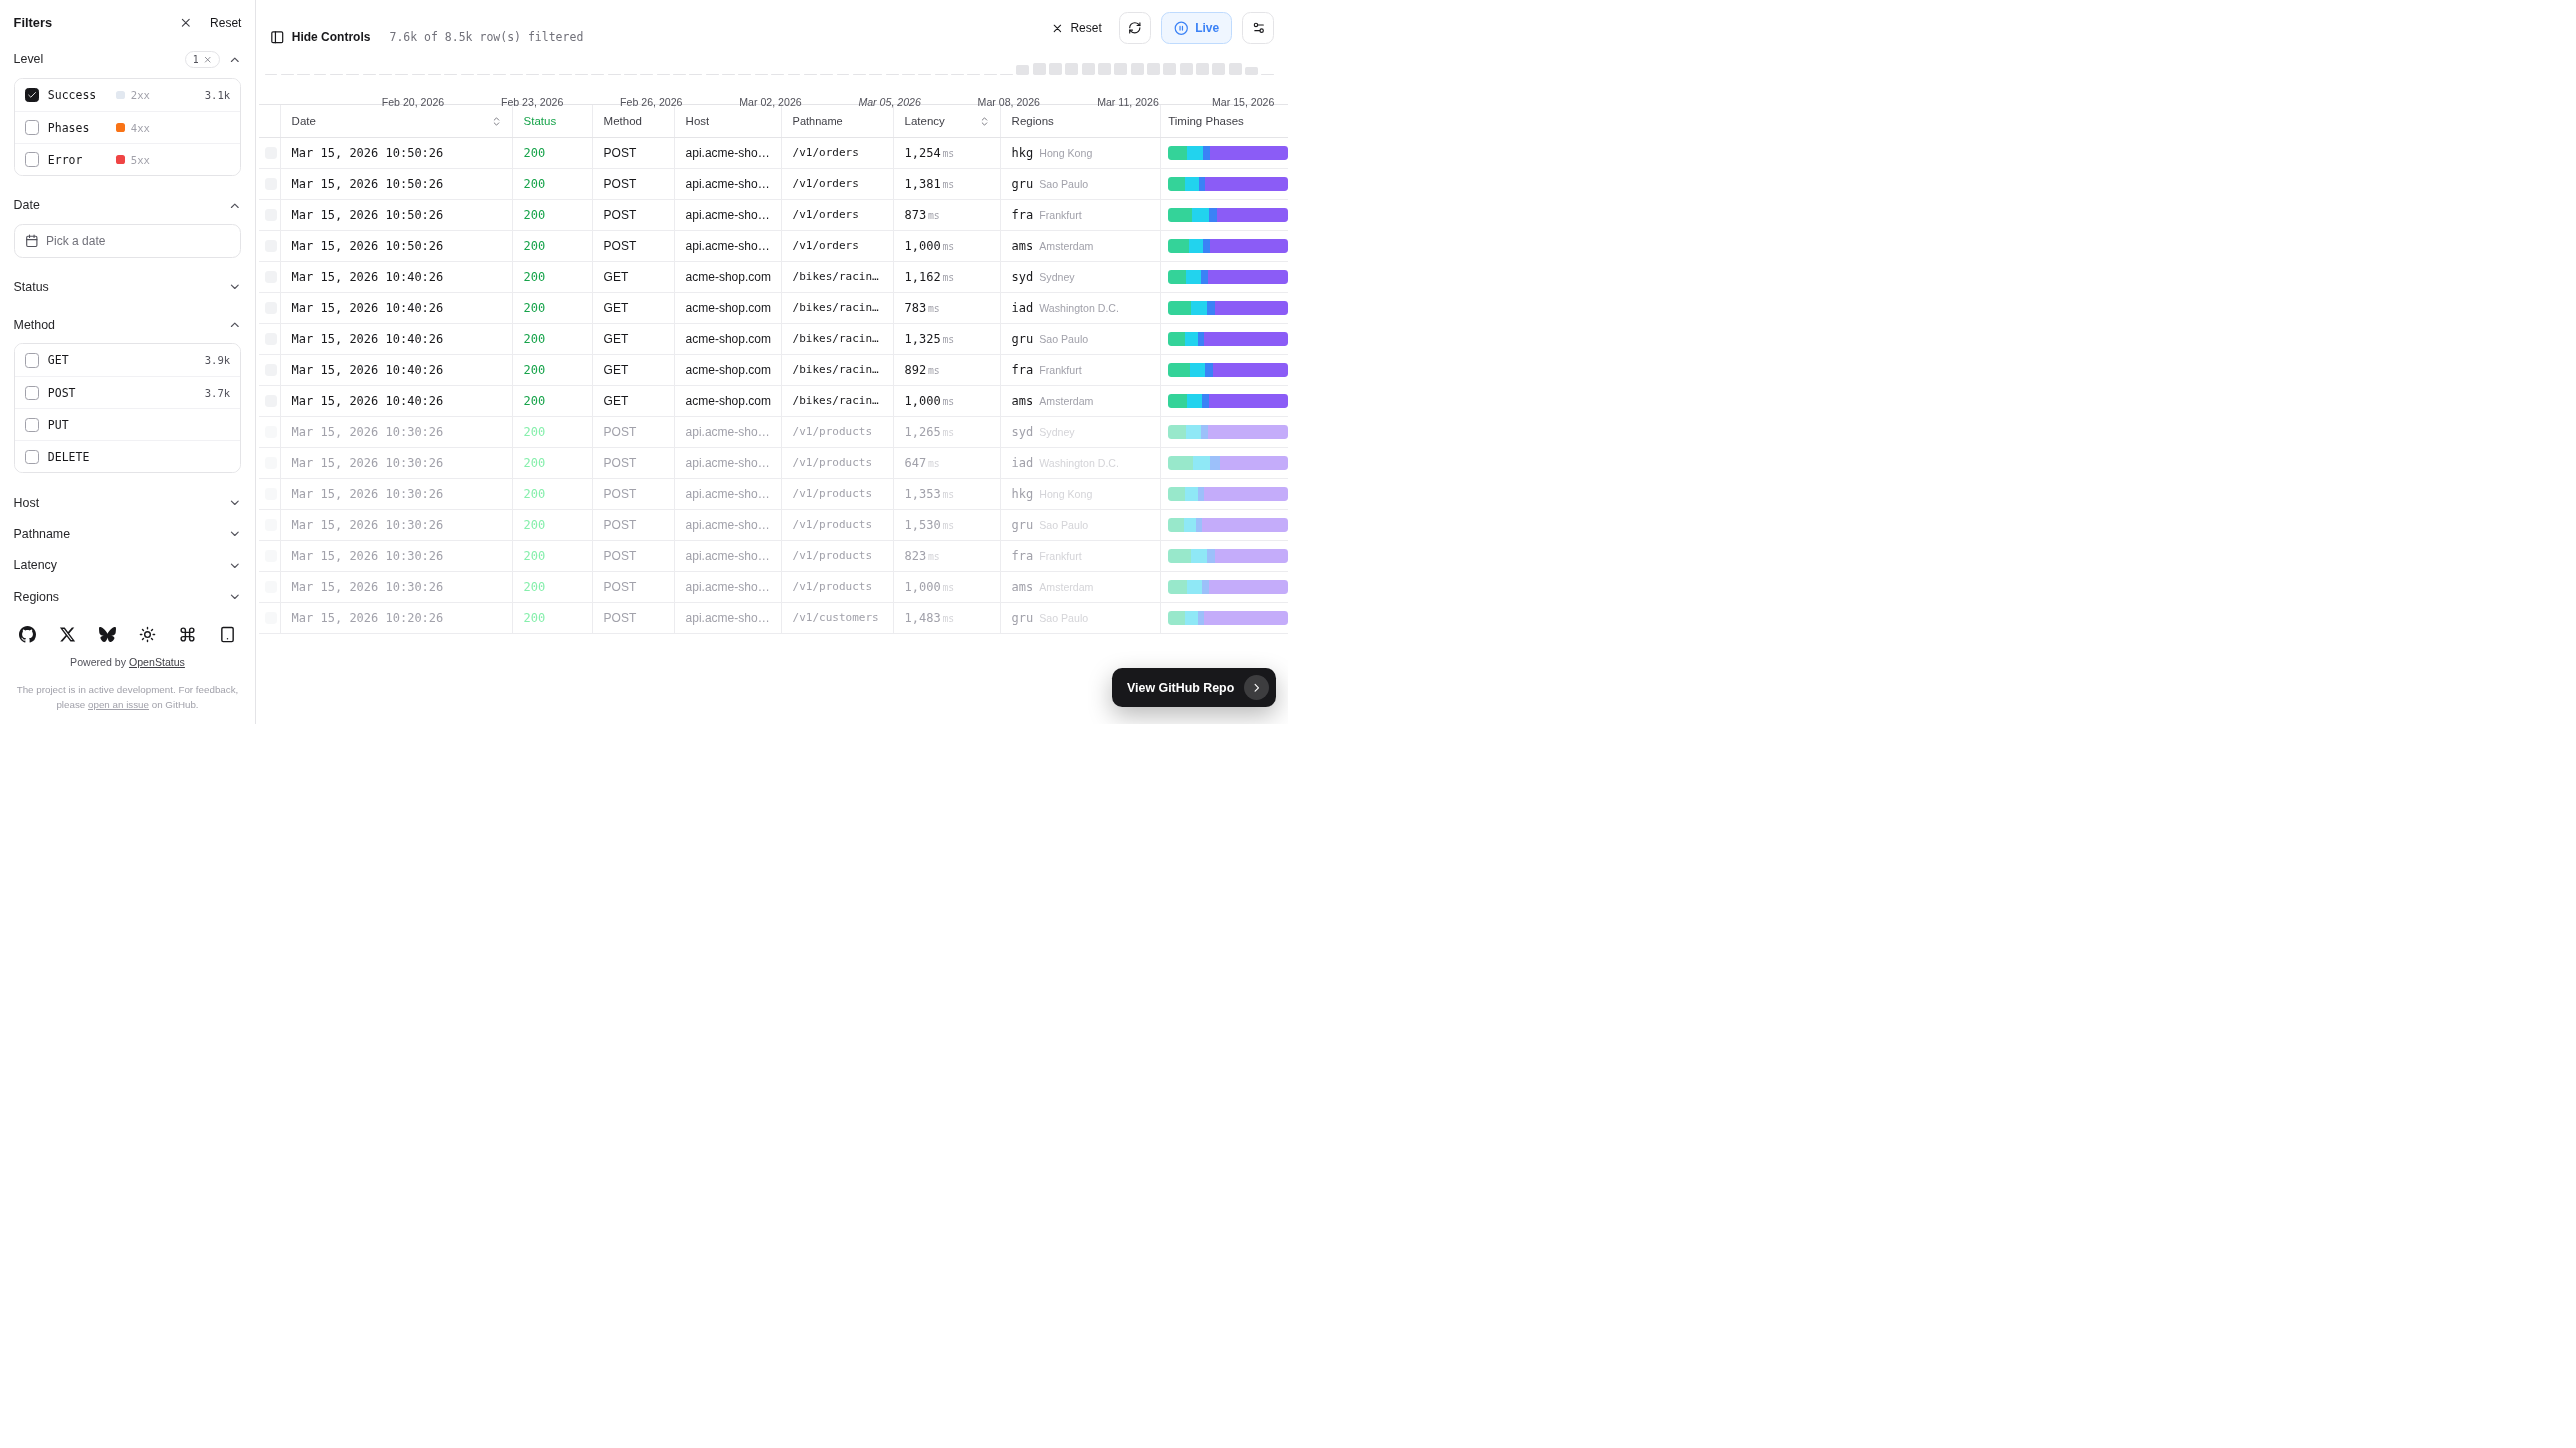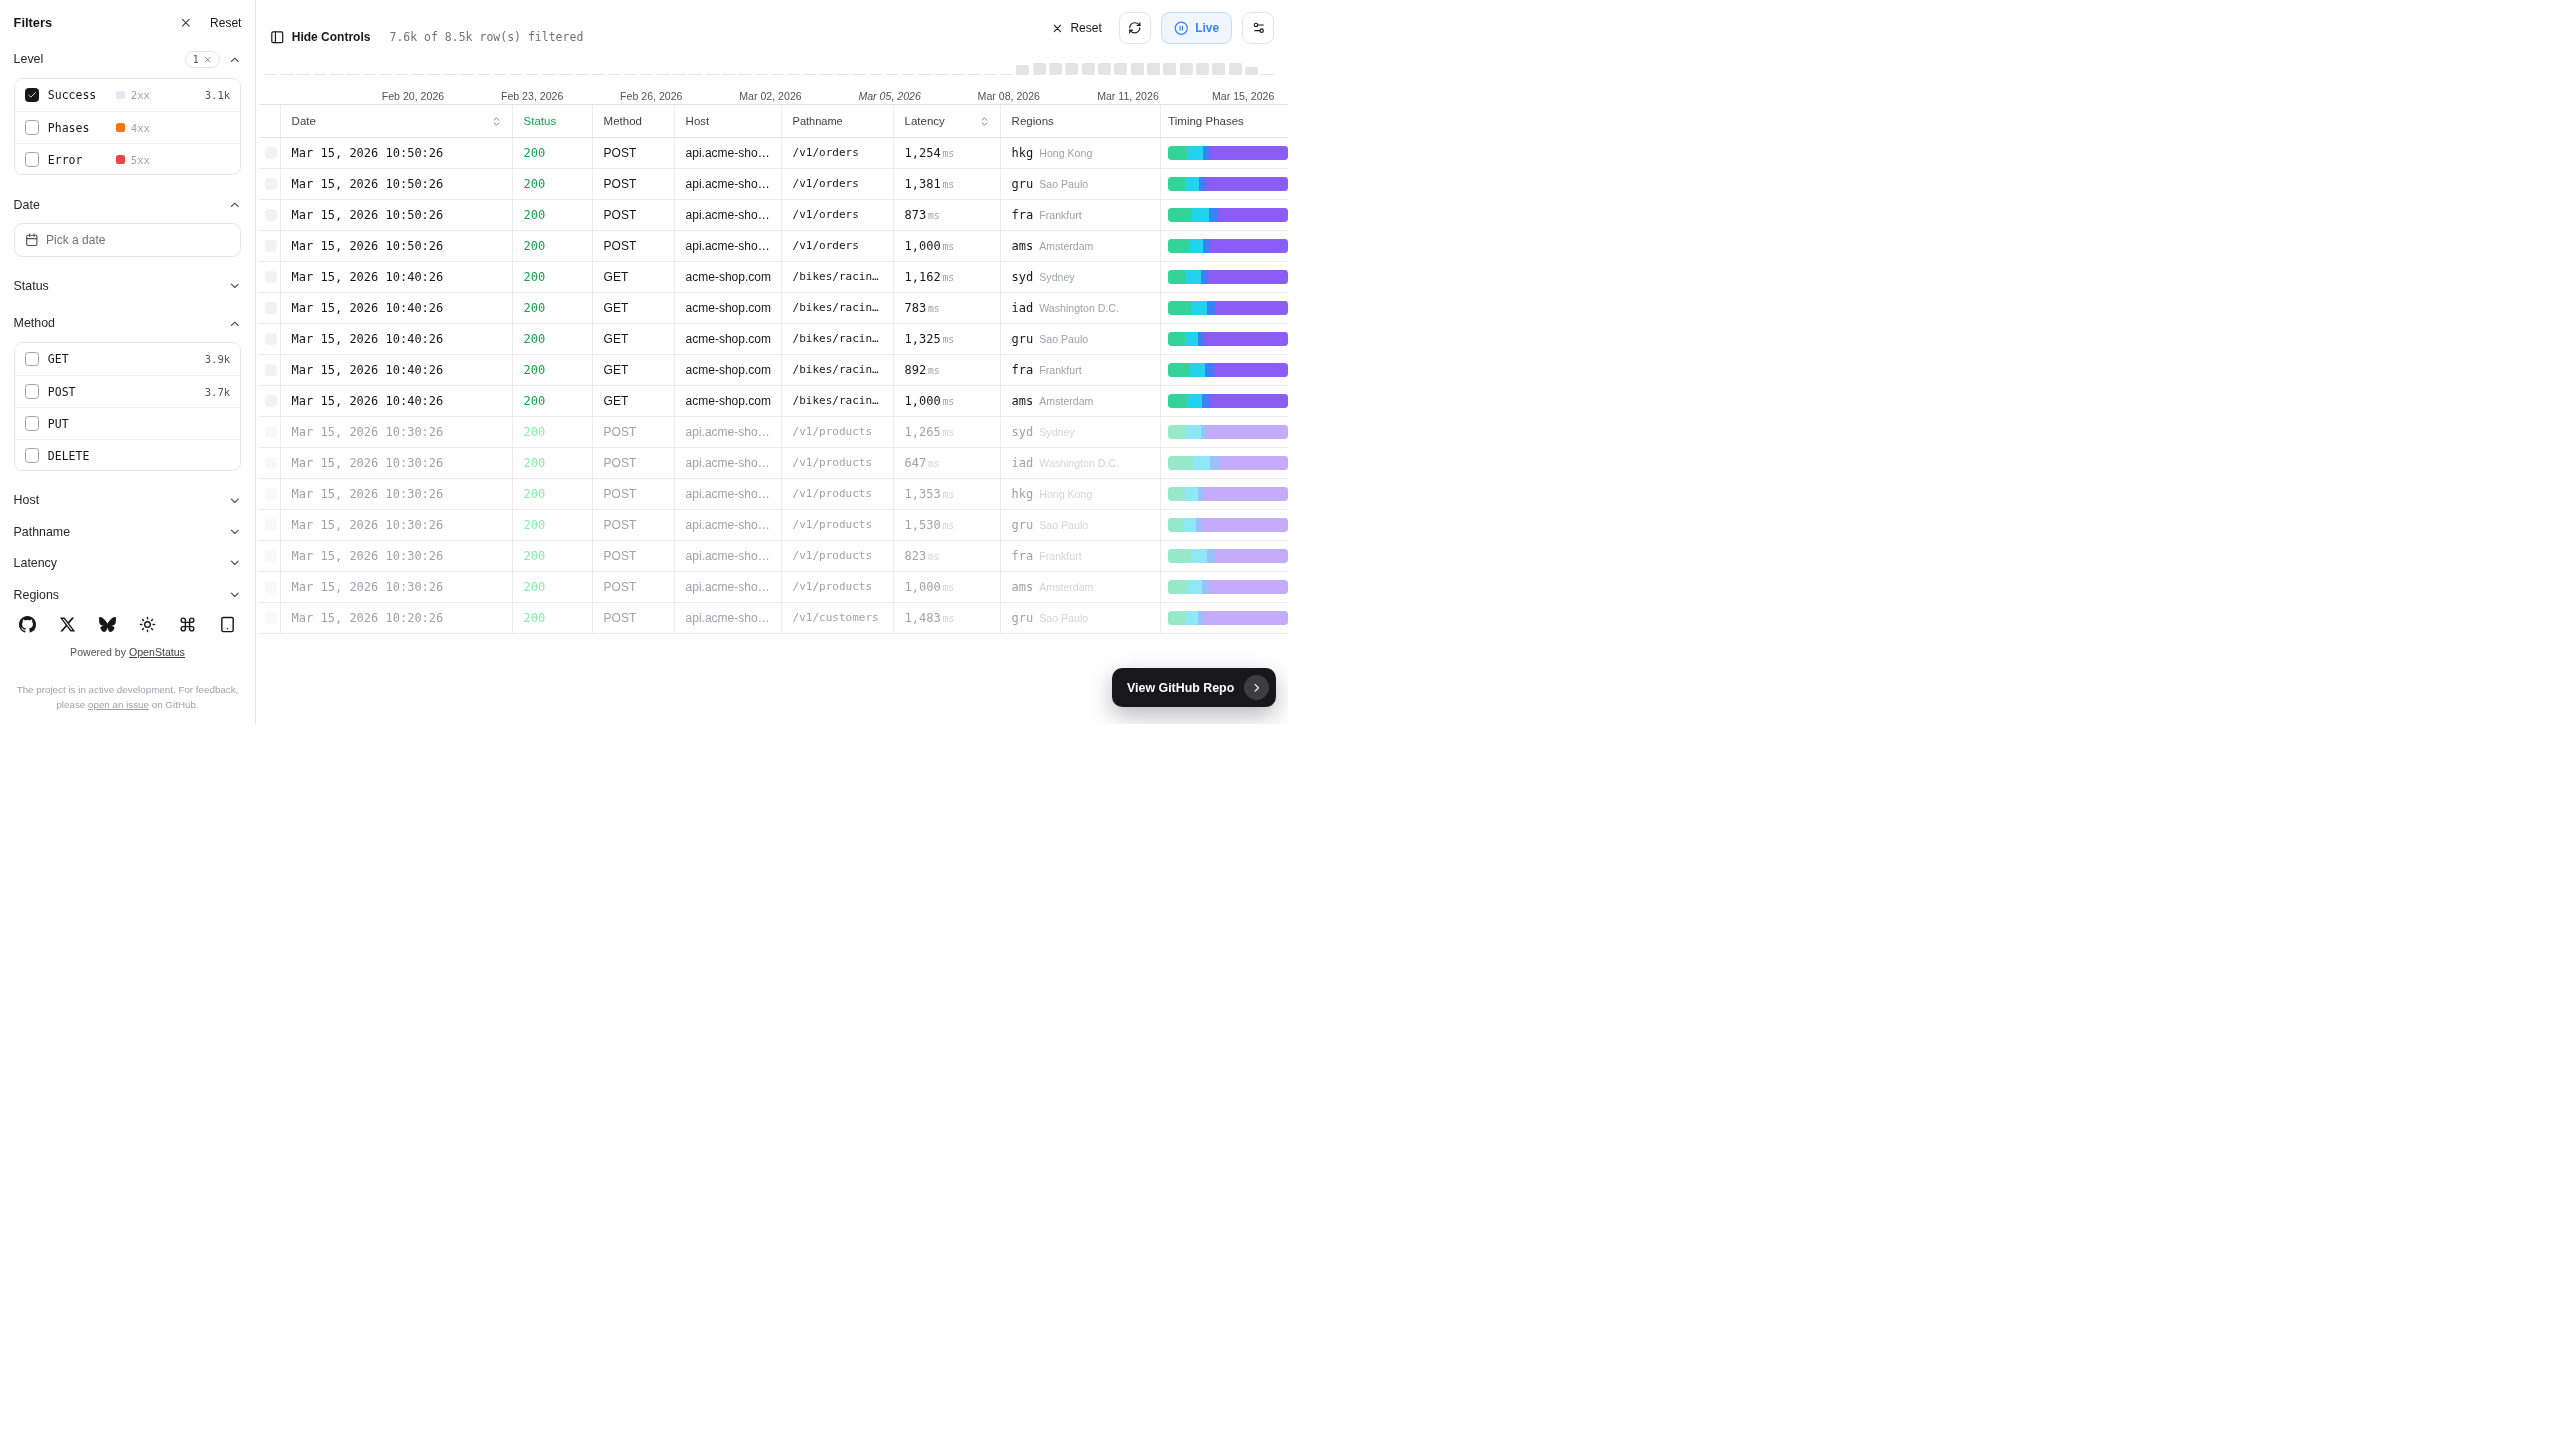--- a/index.html
+++ b/index.html
@@ -34,21 +34,21 @@
   .f-code-group{display:flex;align-items:center;gap:6px}
   .swatch{width:8.5px;height:8.5px;border-radius:2.6px;flex:none}
   .f-code{font-size:10.6px;color:#a1a1aa}
   .f-count{margin-left:auto;font-size:10.6px;color:#52525b}
   .date-input{display:flex;align-items:center;gap:7.7px;height:34px;border:0.9px solid #e4e4e7;border-radius:8.5px;
     padding:0 10.2px;color:#71717a;font-size:12px;margin-bottom:19px;cursor:pointer;background:#fff}
   .status-sec{margin-bottom:17px}
   .sb-footer{margin-top:auto;display:flex;flex-direction:column}
   .ficons{display:flex;align-items:center;justify-content:space-between;padding:0 5.1px;margin-bottom:12.8px}
   .ficon{background:none;border:none;color:#18181b;display:flex;align-items:center;justify-content:center;padding:0}
-  .powered{text-align:center;font-size:10.6px;color:#52525b;margin-bottom:24px}
+  .powered{text-align:center;font-size:10.6px;color:#52525b;margin-bottom:14px}
   .powered .brand{color:#3f3f46;text-decoration:underline;cursor:pointer}
   .sb-note{text-align:center;font-size:9.8px;color:#a1a1aa;line-height:1.55}
   .sb-note .note-link{text-decoration:underline;cursor:pointer;color:#a1a1aa}
 
   
   .main{flex:1;display:flex;flex-direction:column;min-width:0;position:relative}
   .searchbar{margin:12px 13.6px 0;height:39px;border:0.9px solid #e4e4e7;border-radius:8.5px;
     display:flex;align-items:center;padding:0 10.2px;gap:8.5px;background:#fff}
   .search-ico{color:#71717a;display:flex}
   .search-input{flex:1;border:none;outline:none;font-size:12.4px;color:#18181b;background:transparent;font-family:inherit}
@@ -62,21 +62,21 @@
   .sq-btn{width:32px;height:32px;border:0.9px solid #e4e4e7;border-radius:8.5px;background:#fff;
     display:flex;align-items:center;justify-content:center;color:#18181b}
   .live-btn{height:32px;display:flex;align-items:center;gap:6.8px;padding:0 12px;border:0.9px solid #bfdbfe;
     background:#eff6ff;border-radius:8.5px;color:#3b82f6;font-size:12px;font-weight:700}
 
   
   .hist{margin:12px 13.6px 0 8.5px}
   .hist-bars{display:flex;align-items:flex-end;gap:3.4px;height:19px}
   .hbar{flex:1;background:#e4e4e7;border-radius:1.7px;min-height:1.7px}
   .hist-labels{position:relative;height:15.3px;margin-top:5.1px;font-size:10.6px;color:#52525b}
-  .hist-labels span{position:absolute;top:10px;white-space:nowrap}
+  .hist-labels span{position:absolute;top:16px;white-space:nowrap}
 
   
   .table{margin:8.5px 0 0 3.4px}
   .thead-row,.trow{display:grid;grid-template-columns:22px 232px 80px 82px 107px 112px 107px 160px minmax(119px,1fr)}
   .thead-row{height:34px;border-top:0.9px solid #e4e4e7;border-bottom:0.9px solid #e4e4e7}
   .th{display:flex;align-items:center;padding:0 10.2px;font-size:11.5px;color:#3f3f46;border-right:0.9px solid #ececef;min-width:0}
   .th:last-child,.td:last-child{border-right:none}
   .th-label{white-space:nowrap;overflow:hidden}
   .sort-icon{margin-left:auto;color:#71717a;display:flex}
   .trow{height:31px;border-bottom:0.9px solid #ececef;background:#fff}

